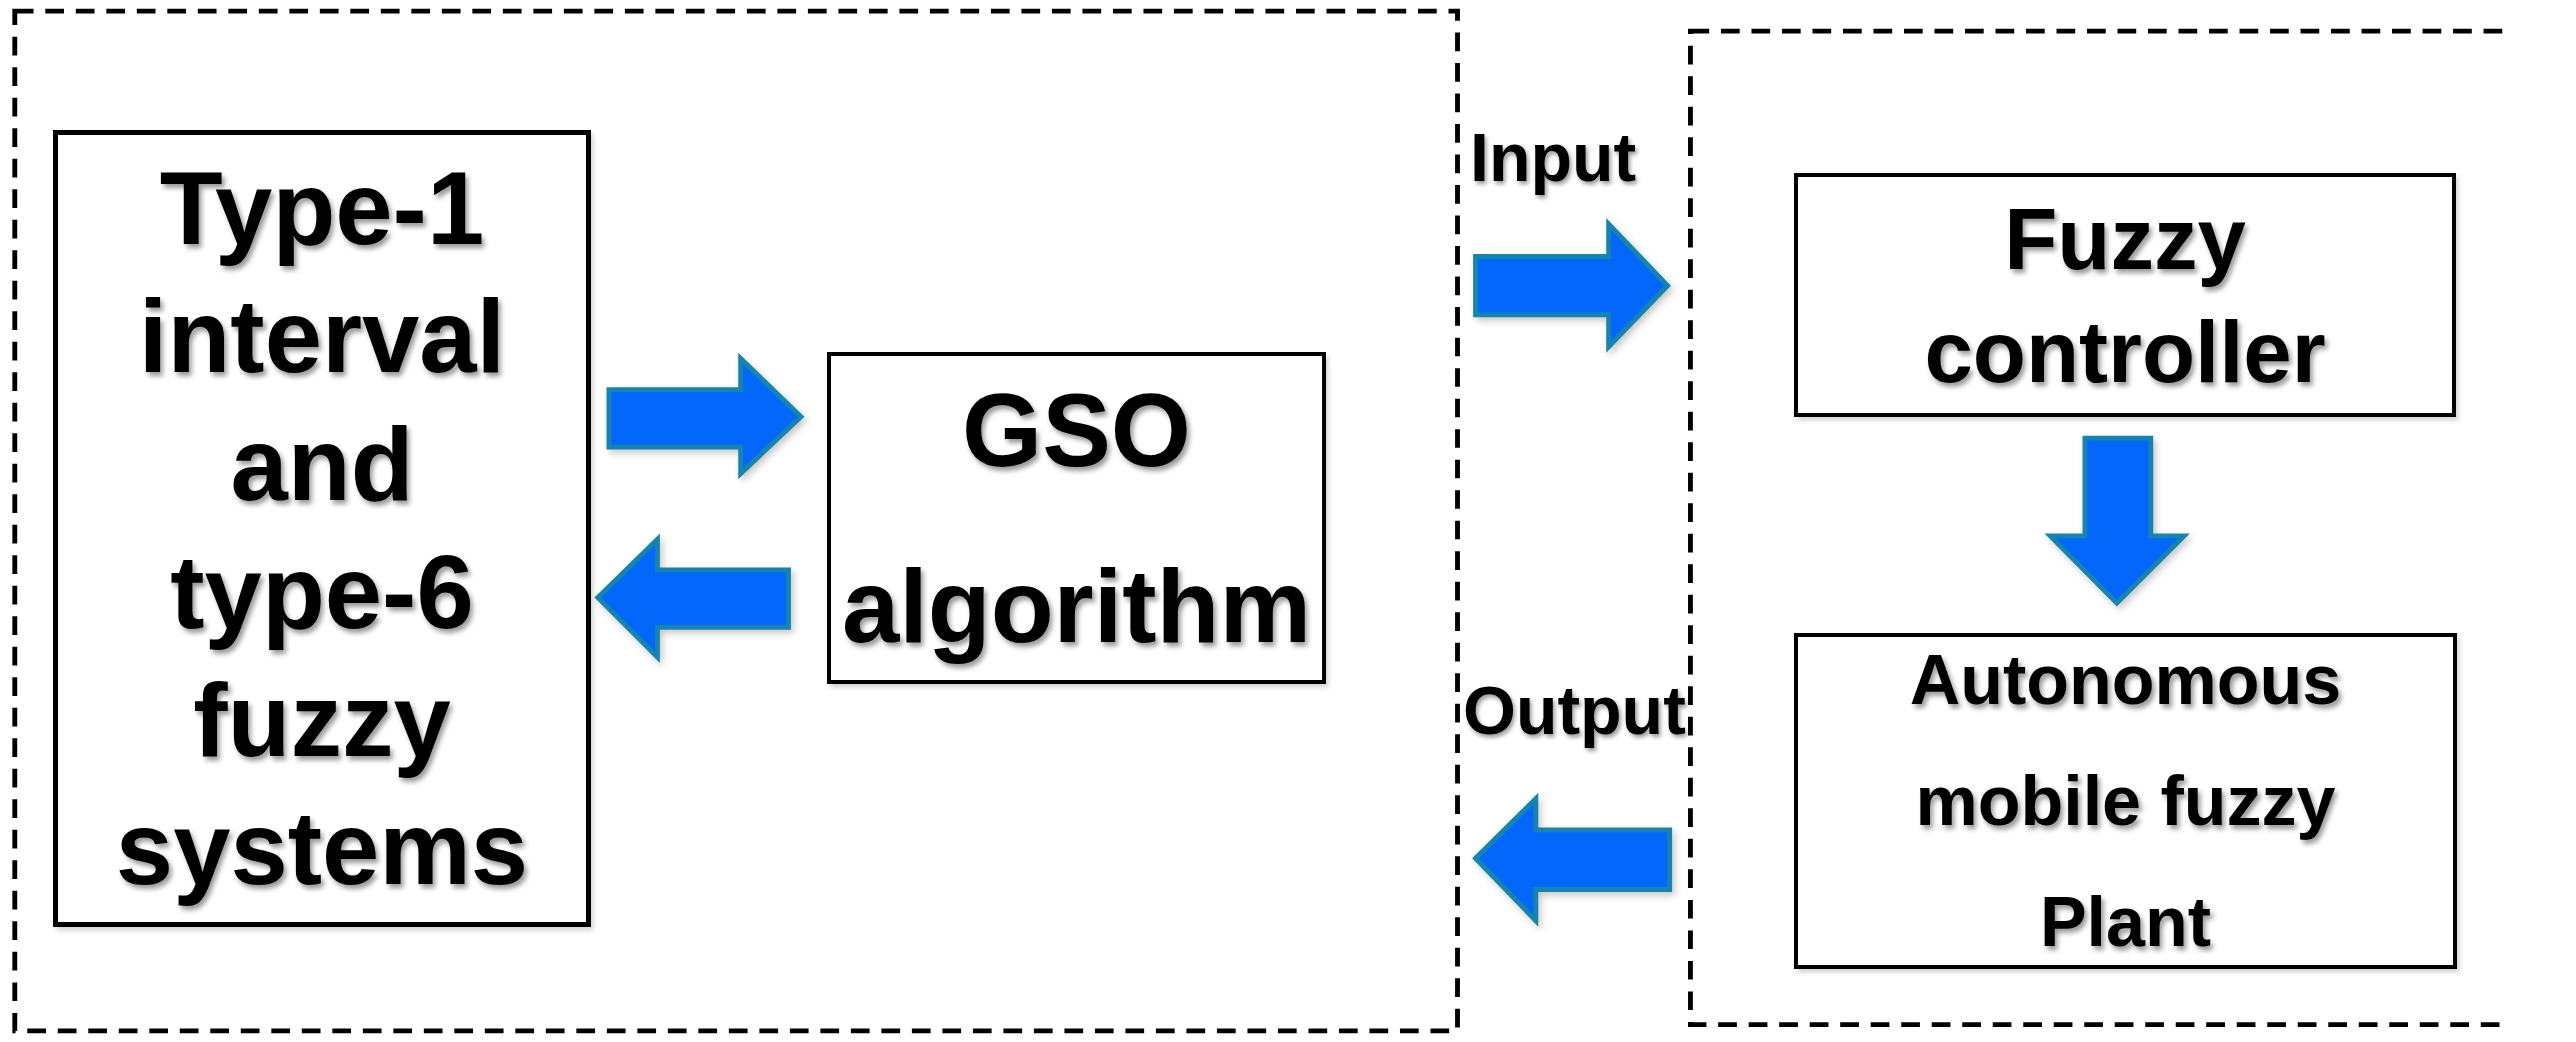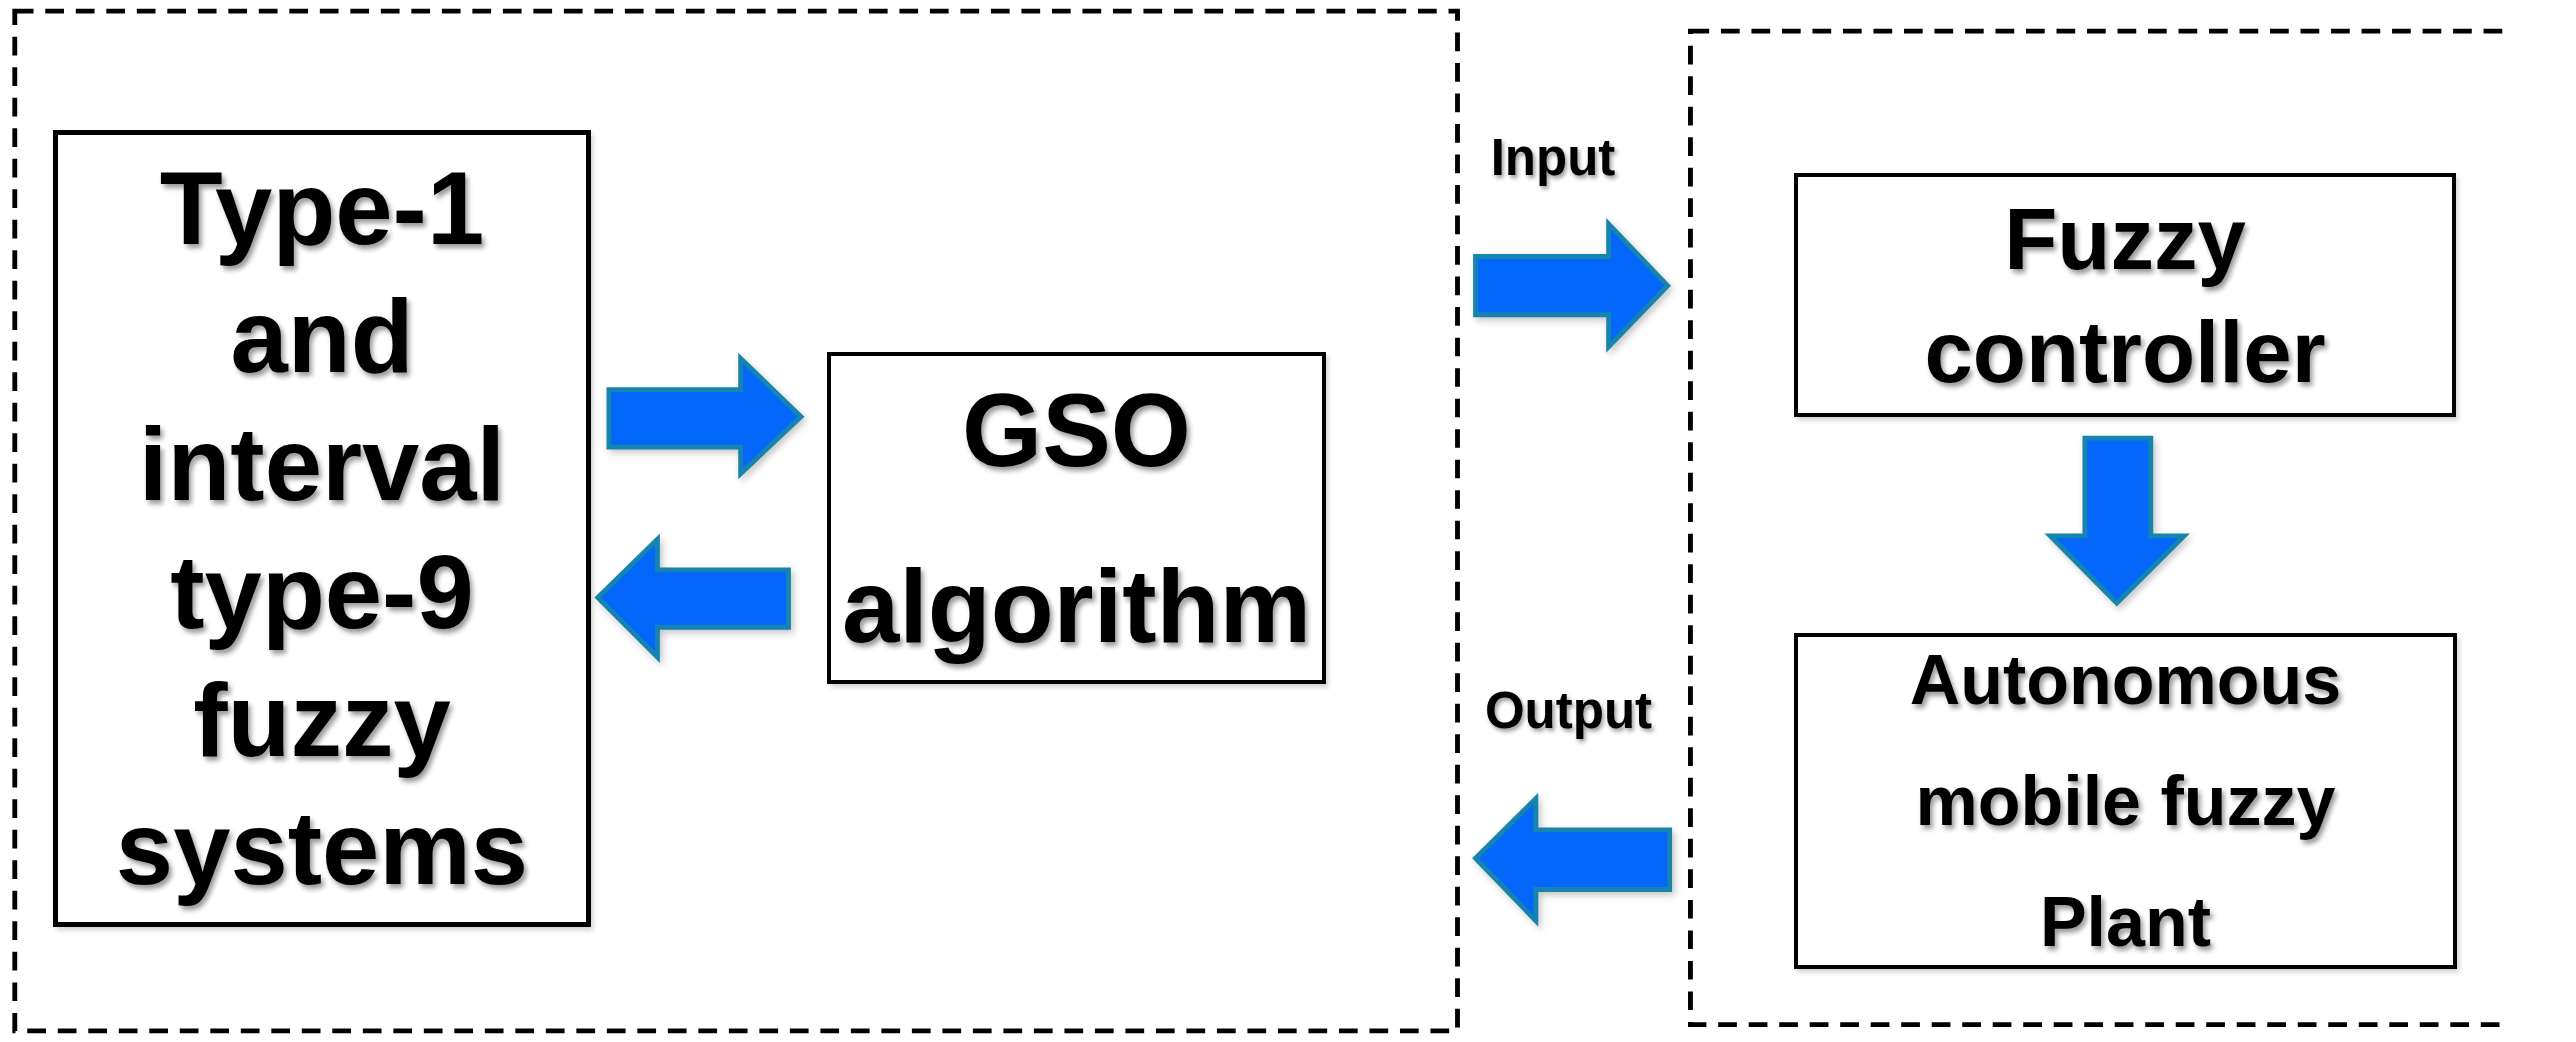--- a/index.html
+++ b/index.html
@@ -59,21 +59,21 @@
   #plant-box {
     left: 1794px; top: 633px; width: 663px; height: 336px;
     font-size: 70px; line-height: 105px;
     border-width: 4.2px;
     gap: 16px;
   }
   .flow-label {
     position: absolute;
     font-weight: 700;
     color: #000000;
-    font-size: 51px;
+    font-size: 68px;
     line-height: 69px;
     text-align: center;
     text-shadow: 2.1px 2.8px 4.2px rgba(0,0,0,0.40);
     white-space: nowrap;
   }
   #input-label  { left: 1470px; top: 123px;  width: 166px; }
   #output-label { left: 1463px; top: 676px;  width: 211px; text-align: center; }
   .arrow-shape {
     filter: drop-shadow(4px 5px 5px rgba(0,0,0,0.22));
   }
@@ -95,23 +95,23 @@
 
     <polygon class="arrow-shape" stroke-width="7" stroke-linejoin="miter" points="2128,370 2320,370 2320,323 2405,412 2320,500 2320,454 2128,454" fill="#0467FB" stroke="#1684AE"></polygon>
 
     <polygon class="arrow-shape" stroke-width="7" stroke-linejoin="miter" points="3007,632 3102,632 3102,773 3150,773 3053,870 2957,773 3007,773" fill="#0467FB" stroke="#1684AE"></polygon>
 
     <polygon class="arrow-shape" stroke-width="7" stroke-linejoin="miter" points="2128,1238 2215,1152 2215,1197 2408,1197 2408,1283 2215,1283 2215,1328" fill="#0467FB" stroke="#1684AE"></polygon>
   </svg>
 
   <div class="solid-box" id="fuzzy-systems-box">
     <span class="line">Type-1</span>
+    <span class="line">interval</span>
     <span class="line">and</span>
-    <span class="line">interval</span>
-    <span class="line">type-9</span>
+    <span class="line">type-6</span>
     <span class="line">fuzzy</span>
     <span class="line">systems</span>
   </div>
 
   <div class="solid-box" id="gso-box">
     <span class="line">GSO</span>
     <span class="line">algorithm</span>
   </div>
 
   <div class="solid-box" id="fuzzy-controller-box">

